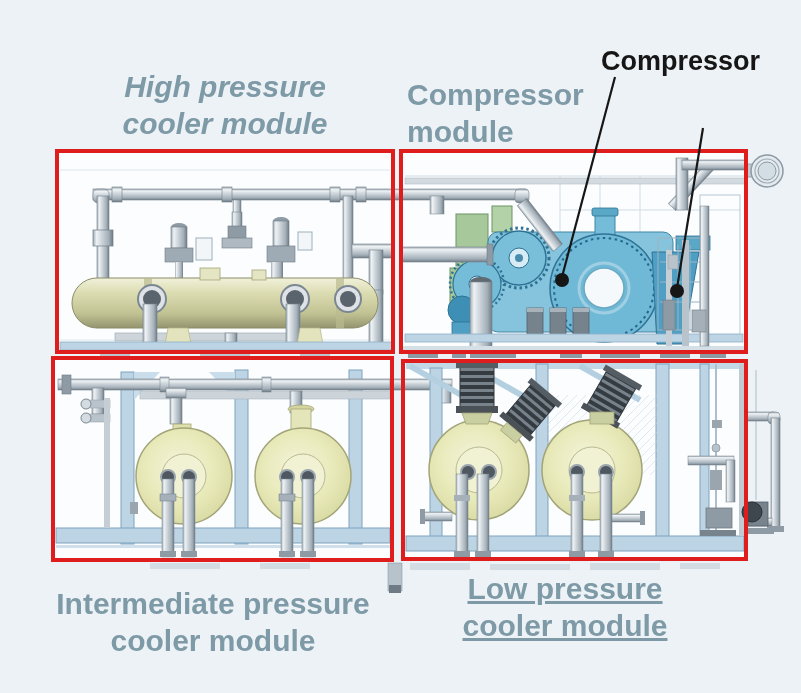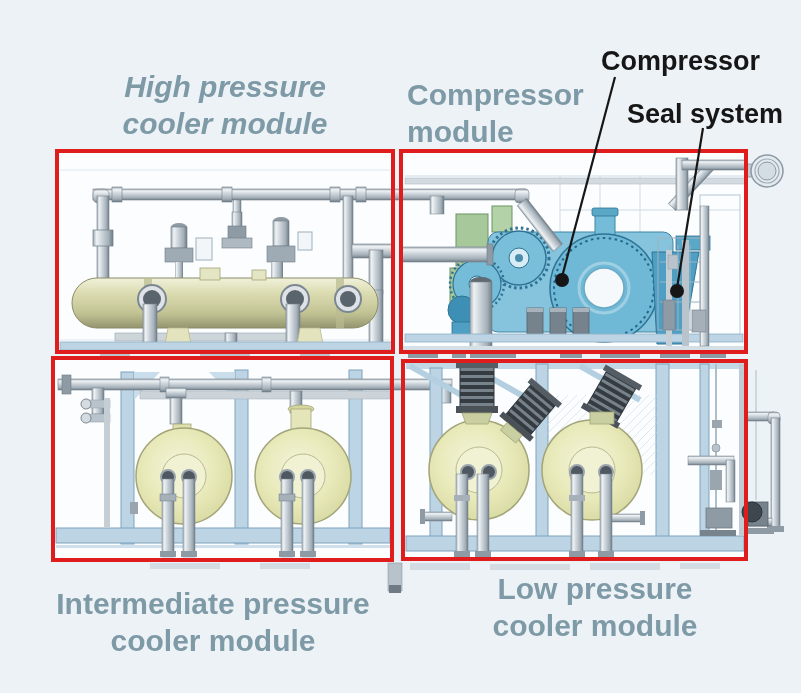--- a/index.html
+++ b/index.html
@@ -10,21 +10,21 @@
   .teal-label{position:absolute;font-weight:700;font-size:30px;line-height:1.22;
               color:#7e9aa7;white-space:pre-line;text-align:center;}
   .teal-label.left{text-align:left;}
   .black-label{position:absolute;font-weight:700;font-size:27px;line-height:1.2;
                color:#161616;white-space:nowrap;}
   #hp-label{left:57px;top:69px;width:336px;font-style:italic;}
   #cm-label{left:407px;top:77px;}
   #comp-callout{left:601px;top:45px;}
   #seal-callout{left:627px;top:98px;}
   #ip-label{left:33px;top:586px;width:360px;}
-  #lp-label{left:435px;top:571px;width:320px;}
+  #lp-label{left:405px;top:571px;width:320px;text-decoration:underline;}
 </style>
 </head>
 <body>
 
 <div id="stage">
 
 <svg id="scene" width="801" height="693" viewBox="0 0 801 693">
   <defs>
     <linearGradient id="gpH" x1="0" y1="0" x2="0" y2="1">
       <stop offset="0" stop-color="#9fabb4"></stop>
@@ -407,19 +407,18 @@
     <line x1="703" y1="128" x2="677" y2="288" stroke="#161616" stroke-width="2.2"></line>
     <circle cx="677" cy="291" r="7" fill="#161616"></circle>
   </g>
 </svg>
 
 <div id="hp-label" class="teal-label">High pressure
 cooler module</div>
 <div id="cm-label" class="teal-label left">Compressor
 module</div>
 <div id="comp-callout" class="black-label">Compressor</div>
-<div id="seal-callout" class="black-label">Seal system</div>
 <div id="ip-label" class="teal-label">Intermediate pressure
 cooler module</div>
 <div id="lp-label" class="teal-label">Low pressure
 cooler module</div>
 
 </div>
 
 </body></html>

